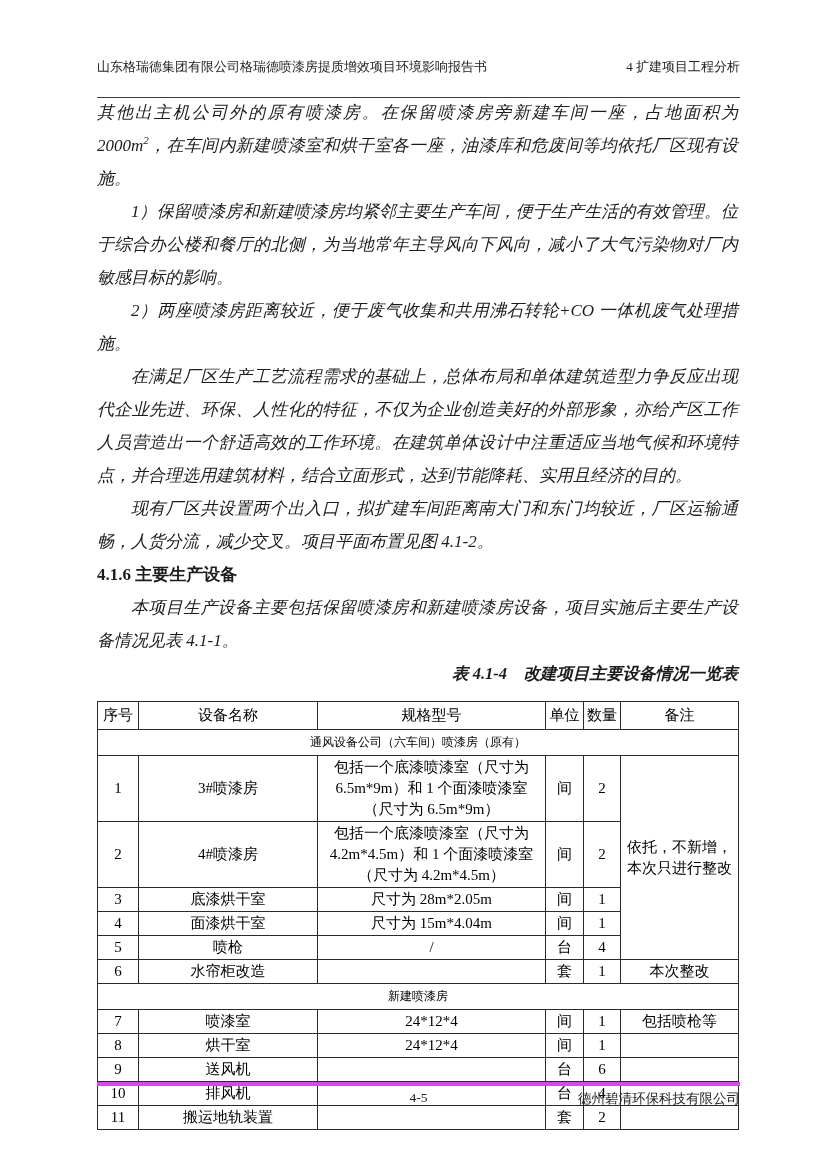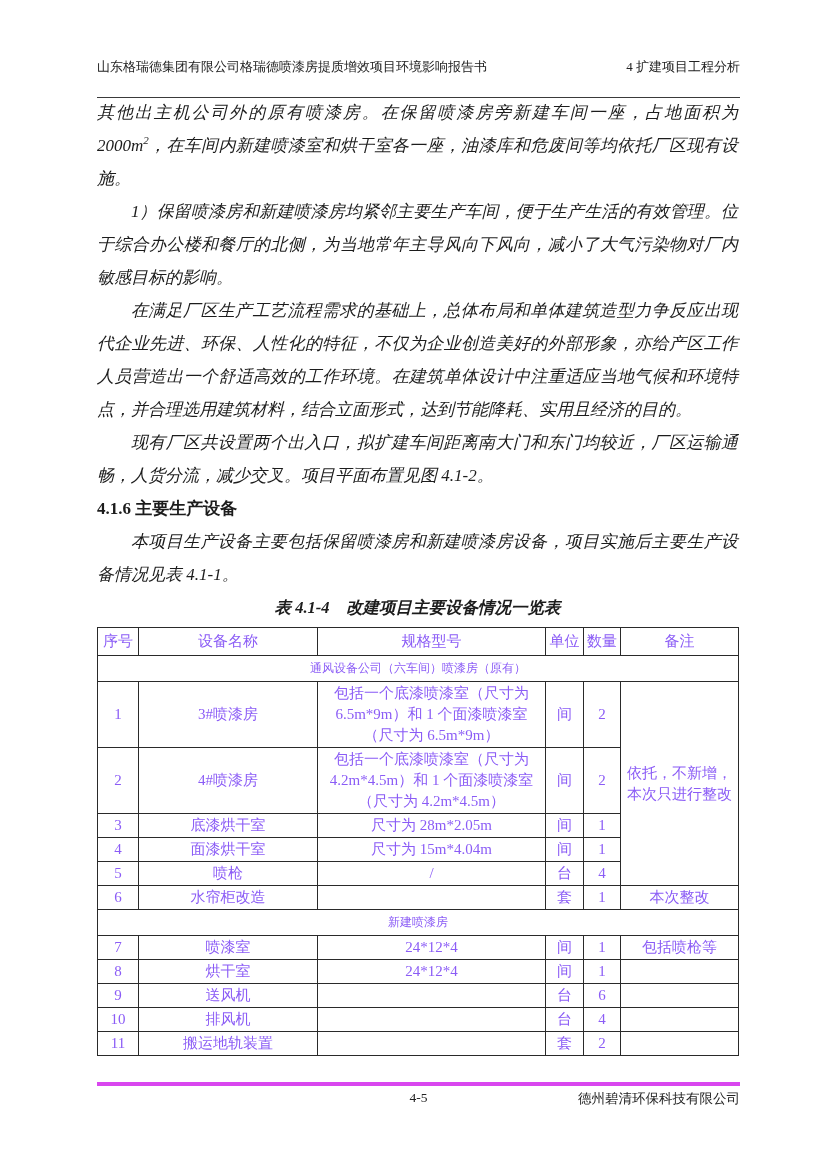--- a/index.html
+++ b/index.html
@@ -25,27 +25,27 @@
   .content{
     position:absolute;left:97px;top:96px;width:641px;
     font-size:17px;line-height:33px;text-align:justify;
   }
   .content p{margin:0;font-style:italic;}
   .content p.indent{text-indent:2em;}
   .content sup{font-size:11px;line-height:0;}
   .h416{margin:0;font-size:17px;font-weight:bold;line-height:33px;}
   
   .tbl-title{
-    margin:0;text-align:center;font-weight:bold;
+    margin:0;text-align:right;font-weight:bold;
     font-size:16.5px;line-height:30px;padding-top:2px;
   }
   table.dev{
     border-collapse:collapse;table-layout:fixed;
-    width:641px;margin-top:4px;
-    font-size:15px;color:#8b5cf6;
+    width:641px;margin-top:12px;
+    font-size:15px;color:#000000;
   }
   table.dev td,table.dev th{
     border:1px solid #2a2a2a;
     text-align:center;vertical-align:middle;
     padding:0 3px;font-weight:normal;
     line-height:21px;
     overflow:hidden;
   }
   tr.hrow{height:28px;}
   tr.srow{height:26px;}
@@ -68,20 +68,21 @@
 <div class="page">
 
   <div class="pageheader">
     <span>山东格瑞德集团有限公司格瑞德喷漆房提质增效项目环境影响报告书</span>
     <span>4 扩建项目工程分析</span>
   </div>
 
   <div class="content">
     <p><span>其他出主机公司外的原有喷漆房。在保留喷漆房旁新建车间一座，占地面积为 2000m</span><sup>2</sup><span>，在车间内新建喷漆室和烘干室各一座，油漆库和危废间等均依托厂区现有设施。</span></p>
     <p class="indent">1）保留喷漆房和新建喷漆房均紧邻主要生产车间，便于生产生活的有效管理。位于综合办公楼和餐厅的北侧，为当地常年主导风向下风向，减小了大气污染物对厂内敏感目标的影响。</p>
+    <p class="indent">2）两座喷漆房距离较近，便于废气收集和共用沸石转轮+CO 一体机废气处理措施。</p>
     <p class="indent">在满足厂区生产工艺流程需求的基础上，总体布局和单体建筑造型力争反应出现代企业先进、环保、人性化的特征，不仅为企业创造美好的外部形象，亦给产区工作人员营造出一个舒适高效的工作环境。在建筑单体设计中注重适应当地气候和环境特点，并合理选用建筑材料，结合立面形式，达到节能降耗、实用且经济的目的。</p>
     <p class="indent">现有厂区共设置两个出入口，拟扩建车间距离南大门和东门均较近，厂区运输通畅，人货分流，减少交叉。项目平面布置见图 4.1-2。</p>
     <h3 class="h416">4.1.6 主要生产设备</h3>
     <p class="indent">本项目生产设备主要包括保留喷漆房和新建喷漆房设备，项目实施后主要生产设备情况见表 4.1-1。</p>
 
     <p class="tbl-title">表 4.1-4　改建项目主要设备情况一览表</p>
 
     <table class="dev">
       <colgroup>
         <col style="width:41px">

